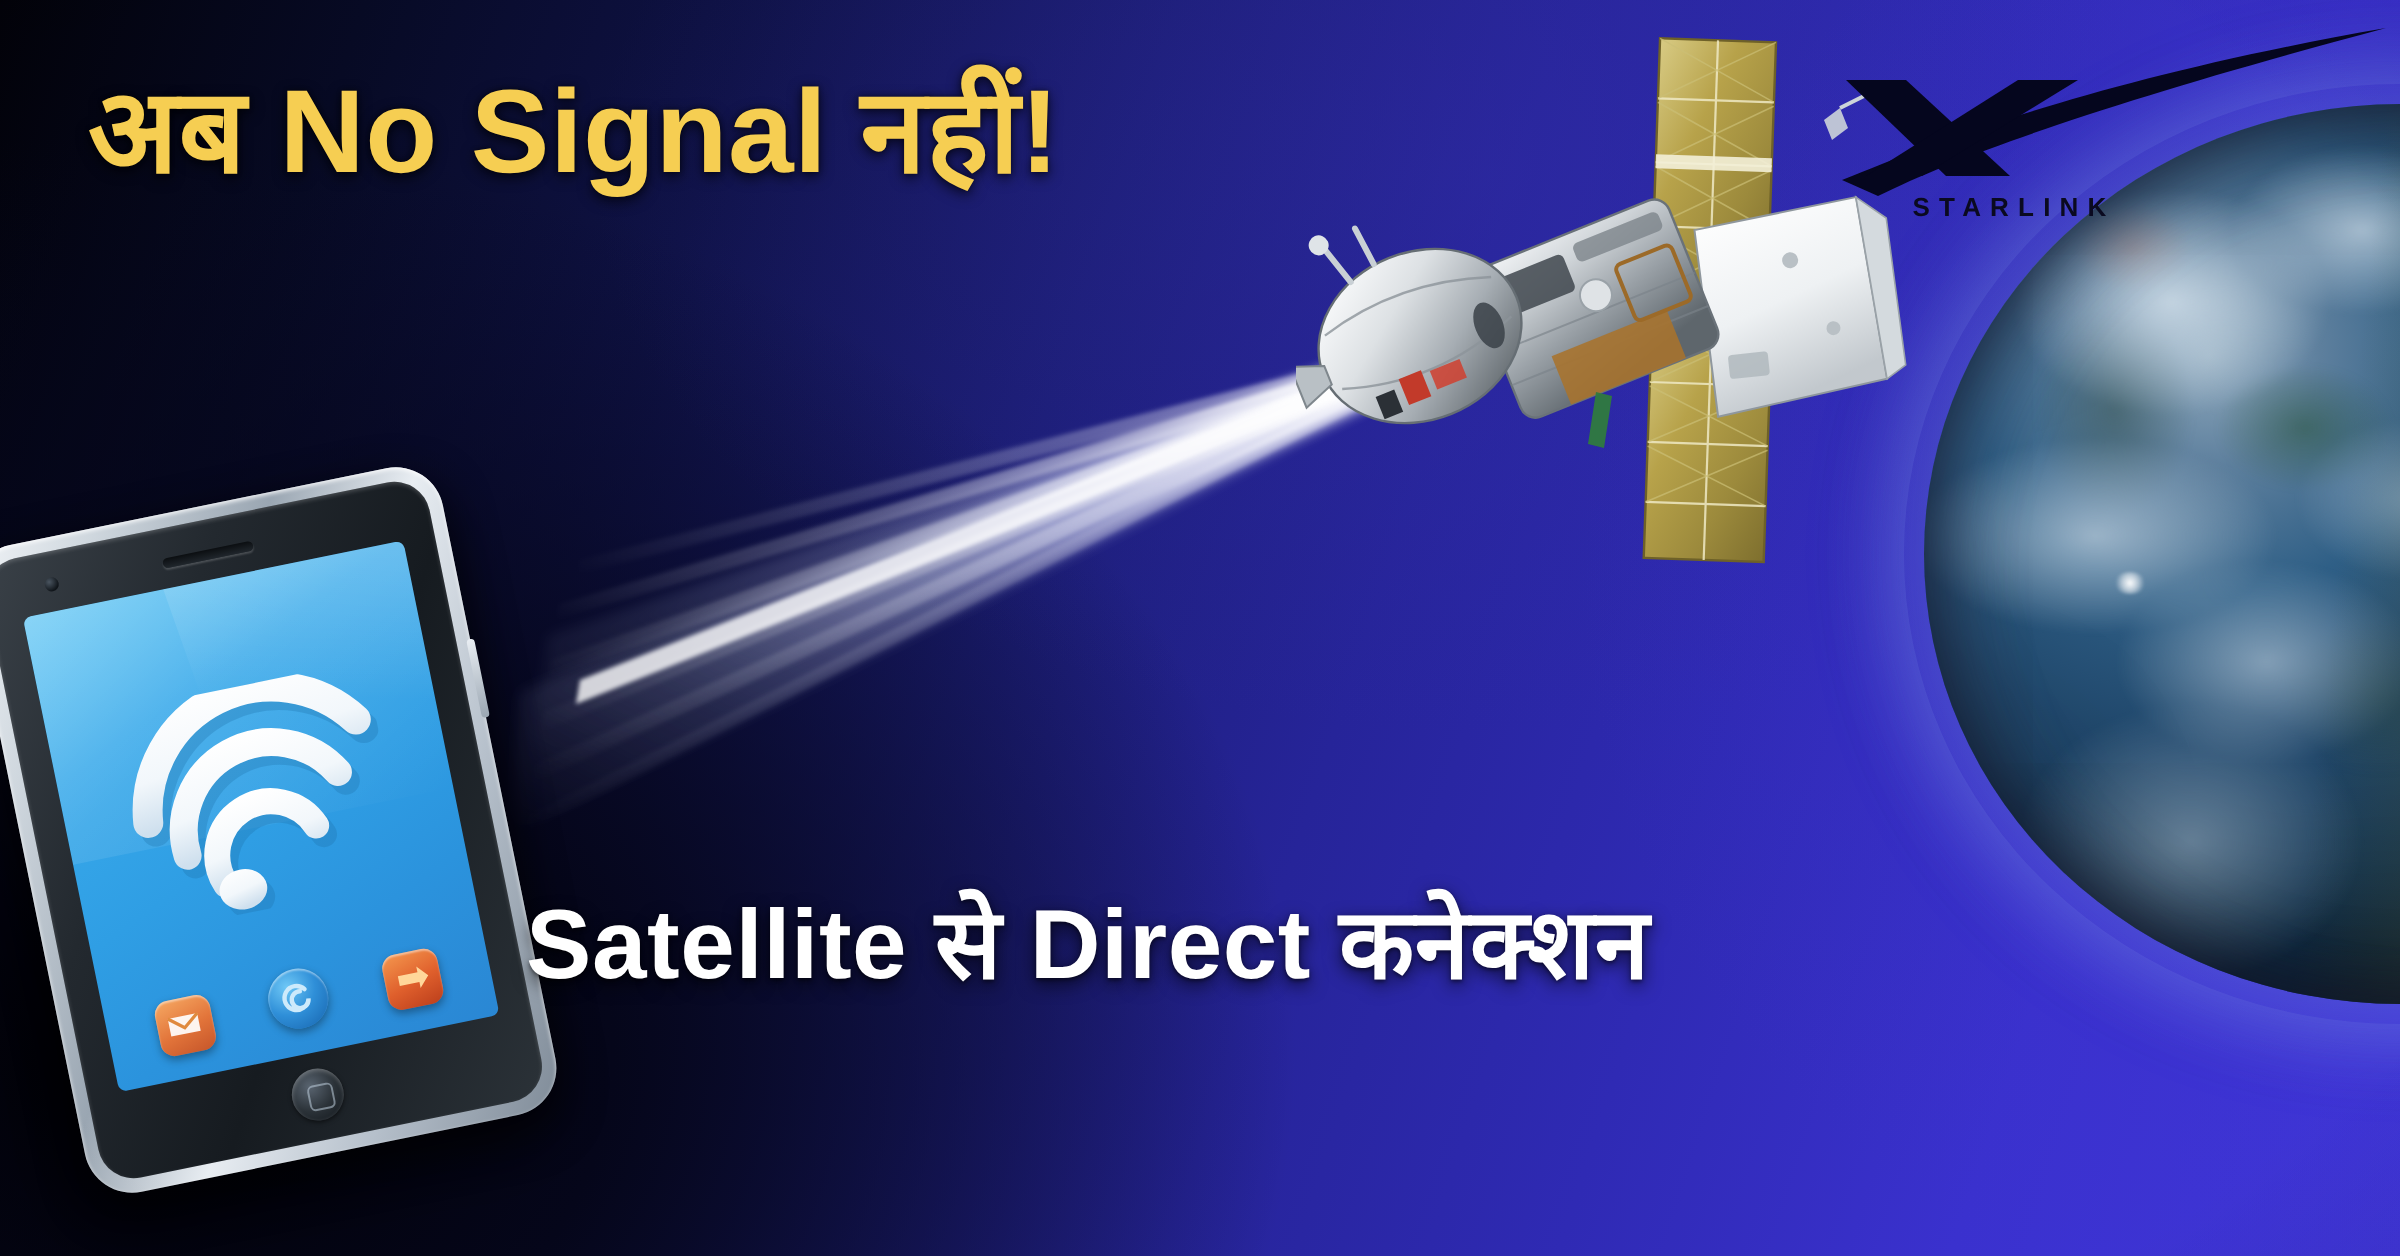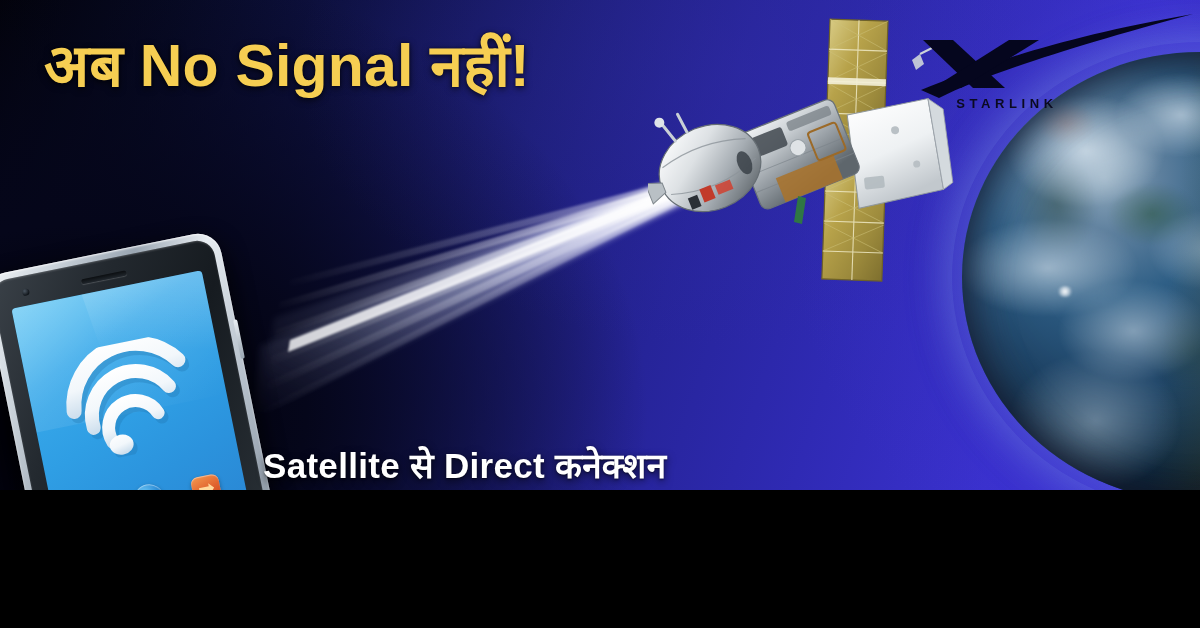--- a/index.html
+++ b/index.html
@@ -1,20 +1,20 @@
 <!DOCTYPE html>
 <html><head>
 <meta charset="utf-8">
 <style>
   * { margin:0; padding:0; box-sizing:border-box; }
   html,body { width:1200px; height:628px; overflow:hidden; background:#000; }
 
   .banner{
     position:relative;
-    width:1200px; height:490px;
+    width:1200px; height:628px;
     overflow:hidden;
     font-family:"Liberation Sans","DejaVu Sans",sans-serif;
   }
 
   
   .bg-base{
     position:absolute; inset:0;
     background:
       radial-gradient(ellipse 900px 720px at 6% 84%, #000004 0%, #05061a 26%, rgba(10,12,46,0) 64%),
       linear-gradient(108deg,
@@ -228,21 +228,21 @@
     color:#f6ce52;
     letter-spacing:.2px;
     white-space:nowrap;
     text-shadow:0 2px 7px rgba(0,0,0,.72), 0 0 2px rgba(0,0,0,.5);
     line-height:1.05;
   }
 
   
   .subline{
     position:absolute; left:263px; top:447px;
-    font-size:35px;
+    font-size:49px;
     font-weight:700;
     color:#ffffff;
     letter-spacing:.3px;
     white-space:nowrap;
     text-shadow:0 3px 9px rgba(0,0,0,.66), 0 1px 2px rgba(0,0,0,.55);
     line-height:1.08;
   }
 </style>
 </head>
 <body>

